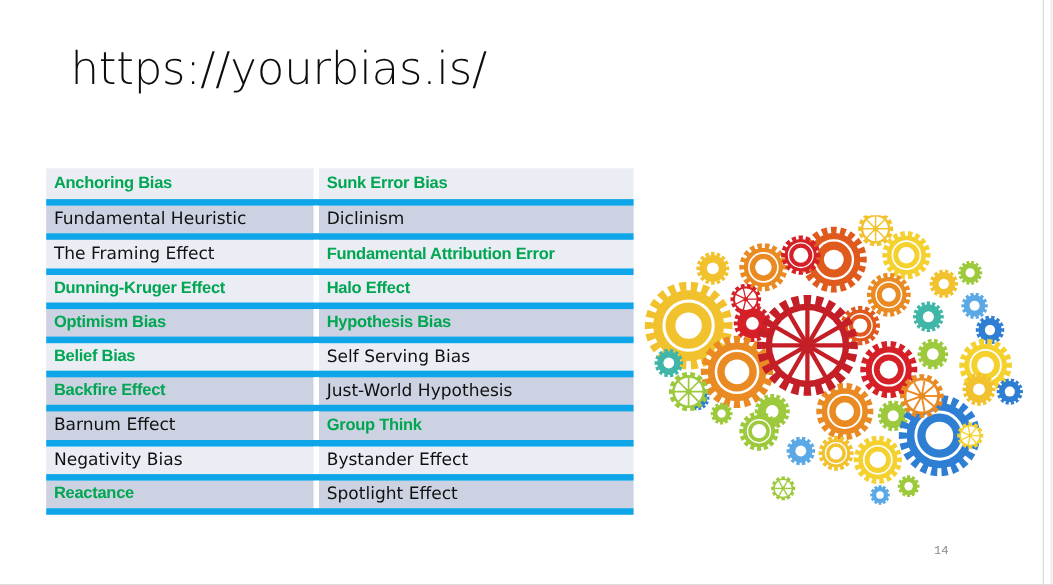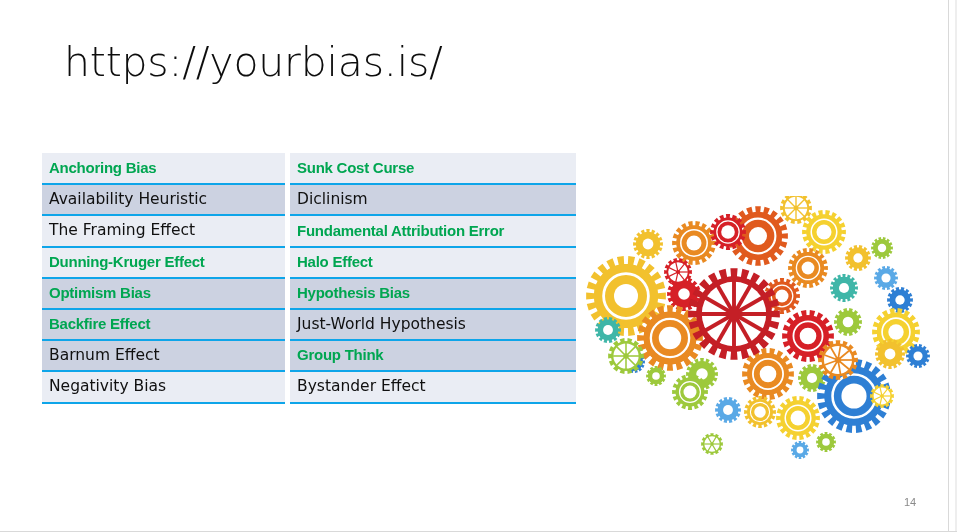--- a/index.html
+++ b/index.html
@@ -50,42 +50,42 @@
     table-layout:fixed;
   }
   #bias-table tr{height:31.2px;}
   #bias-table td{
     padding:0 0 0 7px;
     vertical-align:middle;
     font-size:15.5px;
     color:#101010;
     font-family:"DejaVu Sans", sans-serif;
     line-height:1.1;
-    border-bottom:2px solid #0ea5e9;
+    border-bottom:6px solid #0ea5e9;
     white-space:nowrap;
     overflow:hidden;
     margin-top:47px;
   }
   #bias-table td.col-a{width:236px;}
   #bias-table td.col-b{width:279px;border-left:5px solid #ffffff;}
   #bias-table tr.row-light td{background:#eaedf4;}
   #bias-table tr.row-dark  td{background:#ccd2e1;}
   #bias-table td.hl{
     color:#00a651;
     font-weight:bold;
     font-family:"Liberation Sans", sans-serif;
     letter-spacing:-0.25px;
     font-size:15px;
   }
 
   
   #page-number{
-    position:absolute;left:904px;top:496px;
+    position:absolute;left:849px;top:496px;
     font-size:11px;color:#8a8a8a;
-    font-family:Liberation Sans, sans-serif;
+    font-family:Liberation Mono, monospace;
   }
 
   
   #gear-brain{
     position:absolute;left:586px;top:196px;
     width:348px;height:268px;
   }
   #gear-brain svg{display:block;width:100%;height:100%;}
 </style>
 </head>
@@ -96,49 +96,57 @@
   <div class="edge-right"></div>
   <div class="edge-right2"></div>
   <div class="edge-bottom"></div>
 
   <div id="title">https://yourbias.is/</div>
 
   <table id="bias-table">
     <tbody id="bias-table-body">
         <tr class="row-light">
           <td class="col-a hl">Anchoring Bias</td>
-          <td class="col-b hl">Sunk Cost Curse</td>
+          <td class="col-b hl">Sunk Error Bias</td>
         </tr>
         <tr class="row-dark">
-          <td class="col-a">Availability Heuristic</td>
+          <td class="col-a">Fundamental Heuristic</td>
           <td class="col-b">Diclinism</td>
         </tr>
         <tr class="row-light">
           <td class="col-a">The Framing Effect</td>
           <td class="col-b hl">Fundamental Attribution Error</td>
         </tr>
         <tr class="row-light">
           <td class="col-a hl">Dunning-Kruger Effect</td>
           <td class="col-b hl">Halo Effect</td>
         </tr>
         <tr class="row-dark">
           <td class="col-a hl">Optimism Bias</td>
           <td class="col-b hl">Hypothesis Bias</td>
         </tr>
+        <tr class="row-light">
+          <td class="col-a hl">Belief Bias</td>
+          <td class="col-b">Self Serving Bias</td>
+        </tr>
         <tr class="row-dark">
           <td class="col-a hl">Backfire Effect</td>
           <td class="col-b">Just-World Hypothesis</td>
         </tr>
         <tr class="row-dark">
           <td class="col-a">Barnum Effect</td>
           <td class="col-b hl">Group Think</td>
         </tr>
         <tr class="row-light">
           <td class="col-a">Negativity Bias</td>
           <td class="col-b">Bystander Effect</td>
+        </tr>
+        <tr class="row-dark">
+          <td class="col-a hl">Reactance</td>
+          <td class="col-b">Spotlight Effect</td>
         </tr>
       </tbody>
   </table>
 
   <div id="gear-brain">
     <svg viewBox="0 0 348 268" xmlns="http://www.w3.org/2000/svg" aria-hidden="true">
       <defs>
 
         <g id="gearshape">
           <path id="gp" d="M0,-100 L0,-100"></path>

